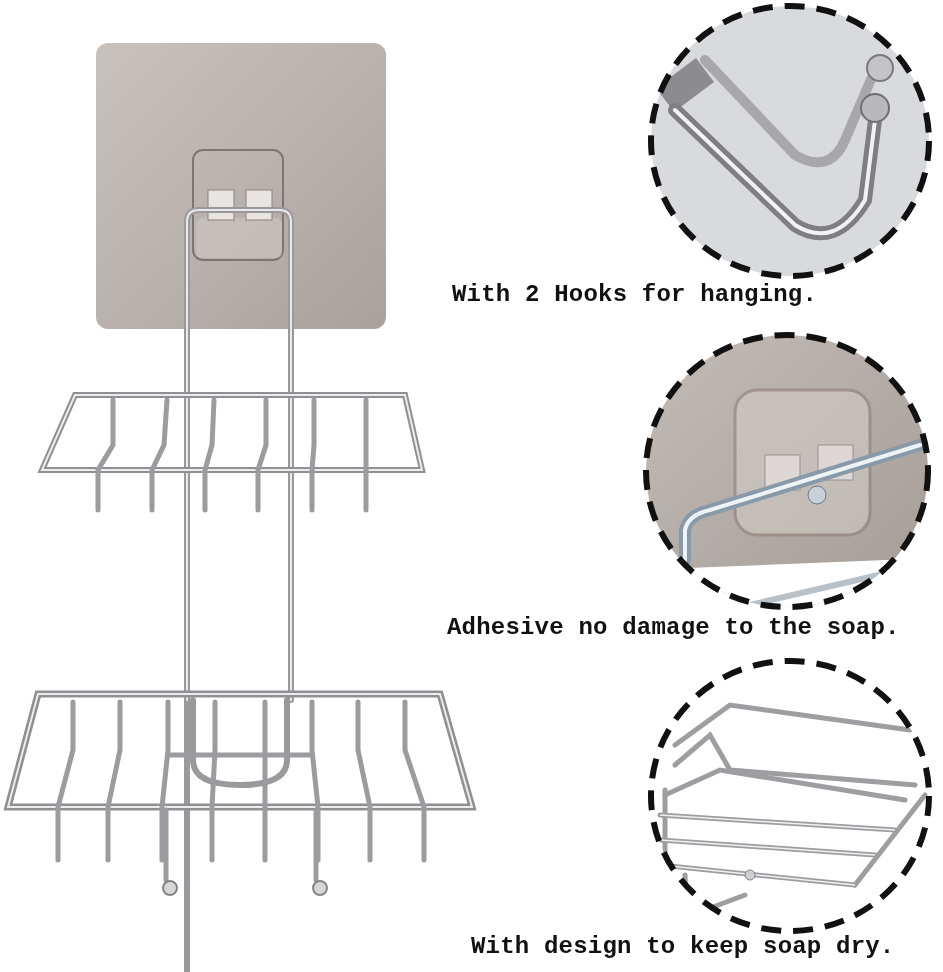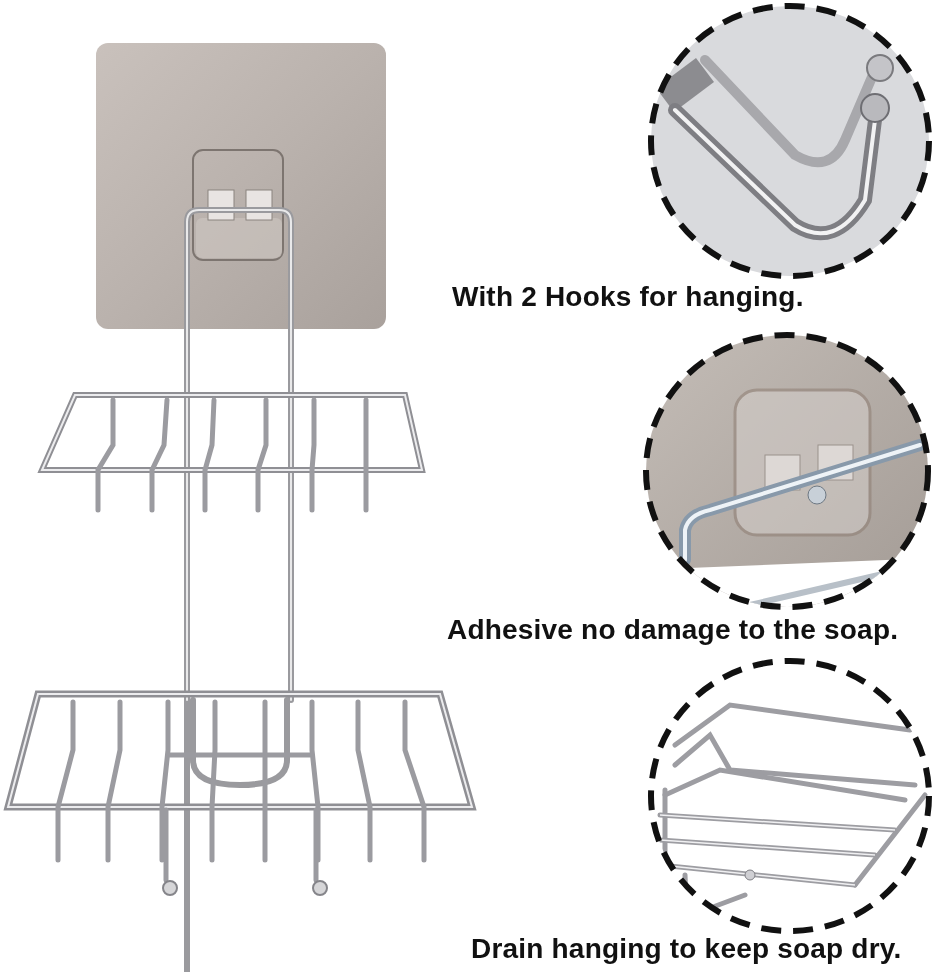--- a/index.html
+++ b/index.html
@@ -1,22 +1,22 @@
 <!DOCTYPE html>
 <html><head>
 <meta charset="utf-8">
 <style>
   html, body { margin: 0; padding: 0; background: #ffffff; }
   body { width: 943px; height: 972px; position: relative; overflow: hidden; font-family: "Liberation Sans", sans-serif; }
   .product { position: absolute; left: 0; top: 0; width: 490px; height: 972px; }
   .callout { position: absolute; }
   .callout svg { display: block; }
   .caption {
-    position: absolute; font-family: Liberation Sans, sans-serif; font-weight: bold;
-    color: #111111; font-size: 28px; white-space: nowrap; letter-spacing: 0.2px;
+    position: absolute; font-family: Liberation Mono, monospace; font-weight: bold;
+    color: #111111; font-size: 24px; white-space: nowrap; letter-spacing: 0.2px;
   }
 </style>
 </head>
 <body>
 
 <div class="product">
   <svg width="490" height="972" viewBox="0 0 490 972">
     <defs>
       <linearGradient id="pad" x1="0" y1="0" x2="1" y2="1">
         <stop offset="0" stop-color="#c9c1bc"></stop>
@@ -156,13 +156,13 @@
       <g fill="none" stroke="#f0f0f2" stroke-width="1.5">
         <path d="M15 160 L250 175"></path>
         <path d="M15 185 L230 200"></path>
         <path d="M15 210 L210 230"></path>
       </g>
       <circle cx="105" cy="220" r="5" fill="#cfcfd3" stroke="#7e7e83"></circle>
     </g>
     <ellipse cx="145" cy="141" rx="139" ry="135" fill="none" stroke="#111111" stroke-width="6" stroke-dasharray="20 12"></ellipse>
   </svg>
 </div>
-<div class="caption" style="left:471px; top:933px;">Drain hanging to keep soap dry.</div>
+<div class="caption" style="left:471px; top:933px;">With design to keep soap dry.</div>
 
 </body></html>

